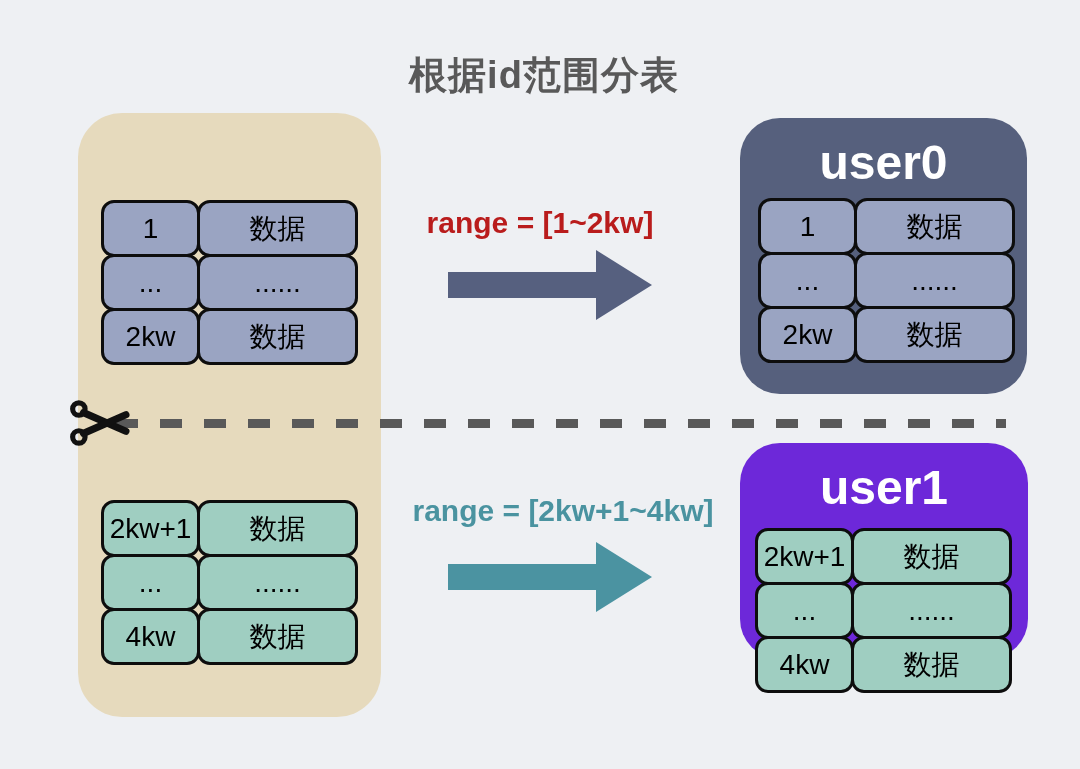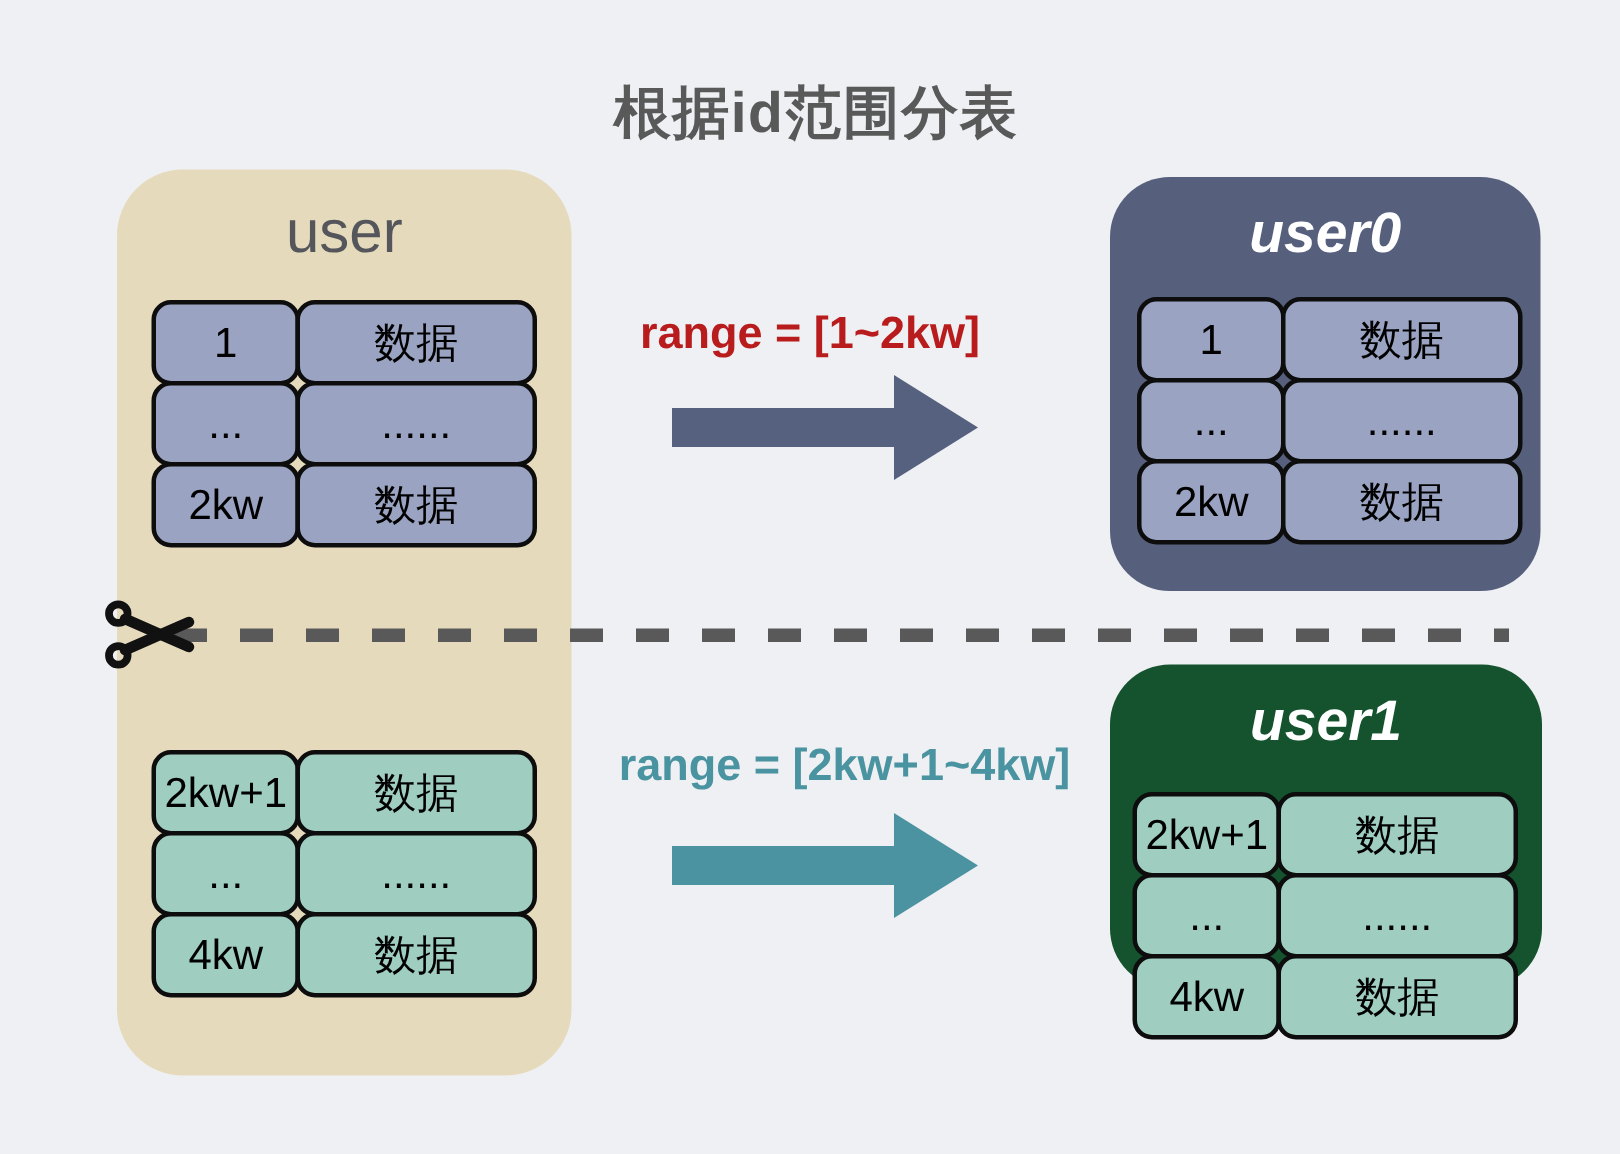--- a/index.html
+++ b/index.html
@@ -11,24 +11,24 @@
   .abs{position:absolute;}
   
   #diagram-title{
     top:50px;left:4px;width:1080px;text-align:center;
     font-size:38px;font-weight:700;color:#595959;letter-spacing:1px;
   }
   
   .panel{box-sizing:border-box;}
   #left-panel{left:78px;top:113px;width:303px;height:604px;background:#e6dabd;border-radius:44px;}
   #user0-panel{left:740px;top:118px;width:287px;height:276px;background:#56607d;border-radius:40px;}
-  #user1-panel{left:740px;top:443px;width:288px;height:216px;background:#14532d;border-radius:40px;}
+  #user1-panel{left:740px;top:443px;width:288px;height:216px;background:#6d28d9;border-radius:40px;}
   .panel-title{width:100%;text-align:center;font-size:40px;}
   #left-panel .panel-title{margin-top:20px;color:#54565b;font-weight:400;}
-  #user0-panel .panel-title,#user1-panel .panel-title{margin-top:17px;color:#ffffff;font-weight:700;font-size:38px;font-style:italic;}
+  #user0-panel .panel-title,#user1-panel .panel-title{margin-top:17px;color:#ffffff;font-weight:700;font-size:48px;}
   
   .mtable{position:absolute;}
   .trow{display:flex;}
   .trow + .trow{margin-top:-3px;}
   .cell{
     box-sizing:border-box;height:57px;border:3px solid #0d0d0d;border-radius:13px;
     display:flex;align-items:center;justify-content:center;
     font-size:28px;color:#000;font-weight:500;
   }
   .cell.id{width:99px;}
@@ -51,21 +51,20 @@
   #flow-label-1{left:398px;top:494px;width:330px;color:#4a93a0;}
   #arrow-0{left:448px;top:245px;}
   #arrow-1{left:448px;top:537px;}
 </style>
 </head>
 <body>
 
 <div class="abs" id="diagram-title">根据id范围分表</div>
 
 <div class="abs panel" id="left-panel">
-  <div class="panel-title">user</div>
 
   <div class="mtable top blue">
     <div class="trow">
       <div class="cell id">1</div>
       <div class="cell data">数据</div>
     </div>
     <div class="trow">
       <div class="cell id">...</div>
       <div class="cell data">......</div>
     </div>

